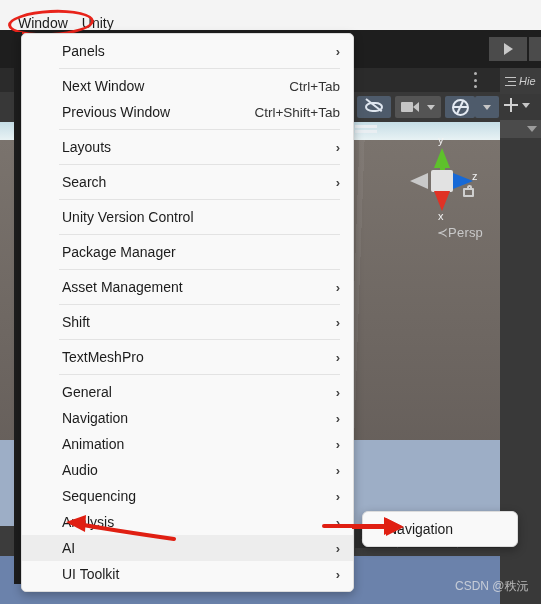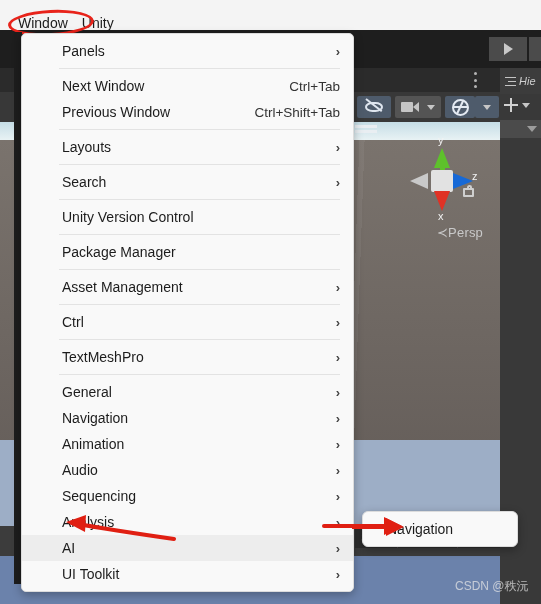--- a/index.html
+++ b/index.html
@@ -275,21 +275,21 @@
     </div>
     <div class="msep"></div>
 
     <div class="mrow">
       <span class="lbl">Asset Management</span>
       <span class="chev">›</span>
     </div>
     <div class="msep"></div>
 
     <div class="mrow">
-      <span class="lbl">Ctrl</span>
+      <span class="lbl">Shift</span>
       <span class="chev">›</span>
     </div>
     <div class="msep"></div>
 
     <div class="mrow">
       <span class="lbl">TextMeshPro</span>
       <span class="chev">›</span>
     </div>
     <div class="msep"></div>
 

